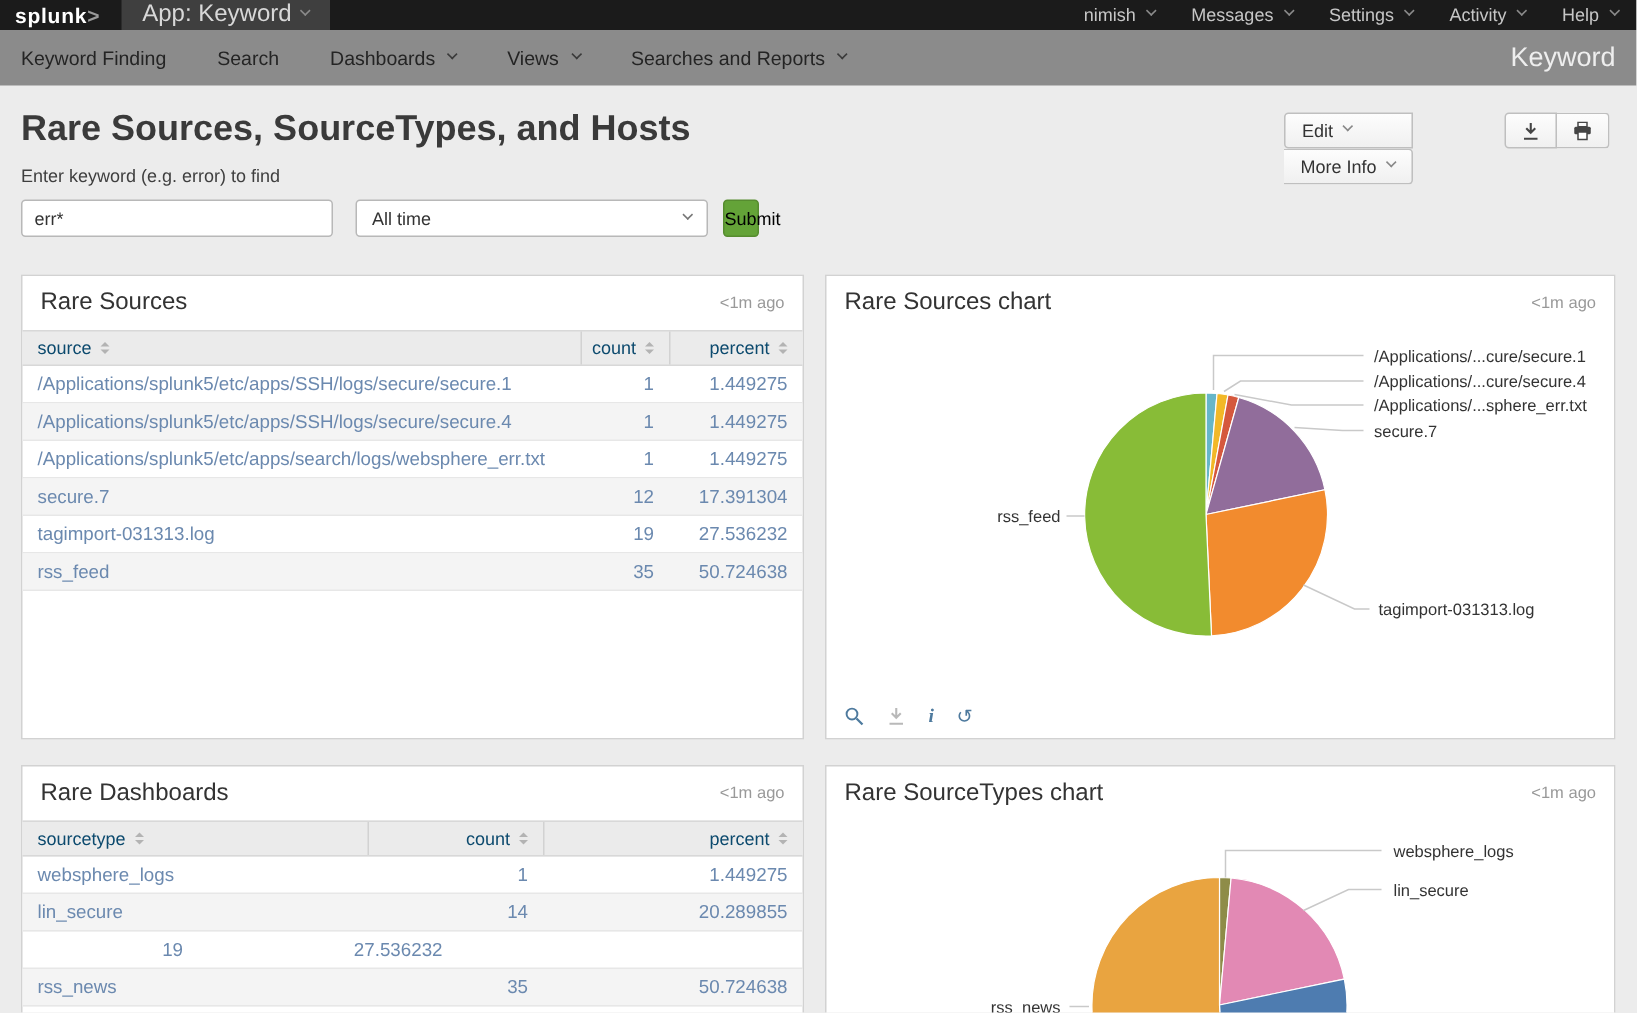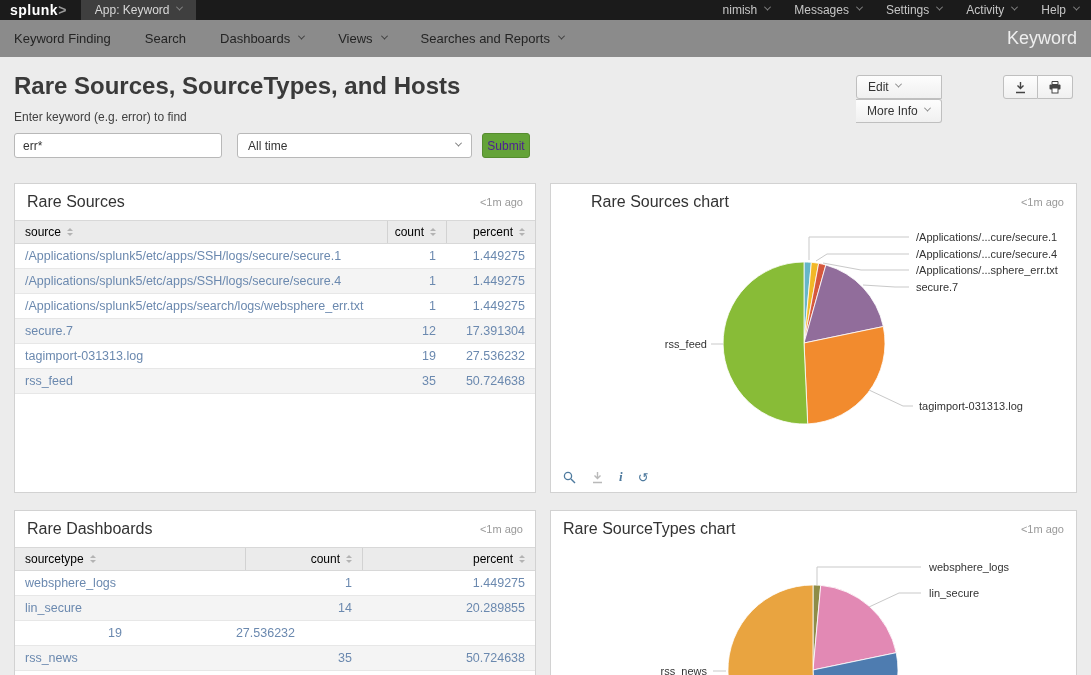--- a/index.html
+++ b/index.html
@@ -3,21 +3,21 @@
 <meta charset="utf-8">
 <style>
   * { margin:0; padding:0; box-sizing:border-box; }
   html,body { width:1091px; height:675px; overflow:hidden; }
   body { font-family:"Liberation Sans", sans-serif; background:#ececec; position:relative; color:#333; }
 
   
   .topbar { position:absolute; left:0; top:0; width:1091px; height:20px; background:#1b1b1b; display:flex; align-items:center; }
   .logo { padding:0 14px 0 10px; font-weight:bold; font-size:14px; color:#fff; letter-spacing:.5px; }
   .logo b { color:#9a9a9a; font-weight:bold; }
-  .app-tab { height:20px; background:#3f3f3f; color:#d8d8d8; font-size:12px; display:flex; align-items:center; gap:7px; padding:0 14px; cursor:pointer; }
+  .app-tab { height:20px; background:#3f3f3f; color:#d8d8d8; font-size:16px; display:flex; align-items:center; gap:7px; padding:0 14px; cursor:pointer; }
   .top-spacer { flex:1; }
   .topmenu { display:flex; align-items:center; gap:8px; color:#c6c6c6; font-size:12px; padding:0 12px; height:20px; cursor:pointer; }
   .chev { display:inline-block; width:5px; height:5px; border-right:1.4px solid #8a8a8a; border-bottom:1.4px solid #8a8a8a; transform:rotate(45deg) translate(-1px,-1px); margin-top:-3px; }
 
   
   .appbar { position:absolute; left:0; top:20px; width:1091px; height:37px; background:#8b8b8b; display:flex; align-items:center; padding:0 14px; }
   .appnav { display:flex; align-items:center; gap:9px; color:#242424; font-size:13px; margin-right:34px; cursor:pointer; }
   .appnav .chev { border-color:#3a3a3a; }
   .app-title { margin-left:auto; color:#eeeeee; font-size:18px; }
 
@@ -30,34 +30,34 @@
   .grp .btn:last-child  { border-radius:0 3px 3px 0; border-left:0; }
   .grp-edit { left:856px;flex-direction:column; }
   .grp-ico  { left:1003px; }
   .grp-ico .btn { width:35px; justify-content:center; padding:0; }
 
   
   .form-label { position:absolute; left:14px; top:110px; font-size:12px; color:#3f3f3f; }
   .kw-input { position:absolute; left:14px; top:133px; width:208px; height:25px; border:1px solid #b8b8b8; border-radius:3px; padding:0 8px; font-size:12px; font-family:inherit; color:#333; background:#fff; }
   .sel { position:absolute; left:237px; top:133px; width:235px; height:25px; border:1px solid #b8b8b8; border-radius:3px; background:#fff; font-size:12px; color:#333; display:flex; align-items:center; padding:0 10px; cursor:pointer; }
   .sel .chev { margin-left:auto; border-color:#777; }
-  .submit { position:absolute; left:482px; top:133px; width:48px; height:25px; background:#64a338; border:1px solid #568c2f; border-radius:3px; color:#4c1d95; font-size:12px; font-family:inherit; cursor:pointer; }
+  .submit { position:absolute; left:482px; top:133px; width:24px; height:25px; background:#64a338; border:1px solid #568c2f; border-radius:3px; color:#000000; font-size:12px; font-family:inherit; cursor:pointer; }
 
   
   .panel { position:absolute; background:#fff; border:1px solid #d2d2d2; }
   .p1 { left:14px;  top:183px; width:522px; height:310px; }
-  .p2 { left:550px; top:183px; width:527px; height:310px;padding-left:28px; }
+  .p2 { left:550px; top:183px; width:527px; height:310px; }
   .p3 { left:14px;  top:510px; width:522px; height:310px; }
   .p4 { left:550px; top:510px; width:527px; height:310px; }
   .phead { height:36px; display:flex; align-items:center; justify-content:space-between; padding:0 12px;gap:28px; }
   .ptitle { font-size:16px; color:#333; }
   .ago { font-size:11px; color:#999; }
 
   
-  .thead { display:flex; height:24px; background:#ebebeb; border-top:1px solid #d8d8d8; border-bottom:1px solid #d8d8d8; font-size:12px; color:#000000; align-items:flex-end; }
+  .thead { display:flex; height:24px; background:#ebebeb; border-top:1px solid #d8d8d8; border-bottom:1px solid #d8d8d8; font-size:12px; color:#0c4a6e; align-items:flex-end; }
   .th { padding:0 10px; display:flex; align-items:center; height:100%; cursor:pointer; }
   .th.r { justify-content:flex-end; }
   .thead .th + .th { border-left:1px solid #d2d2d2; }
   .tr { display:flex; height:25px; align-items:center; border-bottom:1px solid #e7e7e7; font-size:12.5px; }
   .tr:nth-child(even) { background:#f4f4f4; }
   .td { padding:0 10px; color:#6b89af; overflow:hidden; white-space:nowrap; text-overflow:ellipsis; cursor:pointer; }
   .t1 .c0 { width:372px; } .t1 .c1 { width:59px; text-align:right; } .t1 .c2 { width:89px; text-align:right; }
   .t2 .c0 { width:230px; } .t2 .c1 { width:117px; text-align:right; } .t2 .c2 { width:173px; text-align:right; }
   .sort { display:inline-flex; flex-direction:column; gap:2px; margin-left:6px; }
   .sort i { width:0; height:0; border-left:3px solid transparent; border-right:3px solid transparent; }

